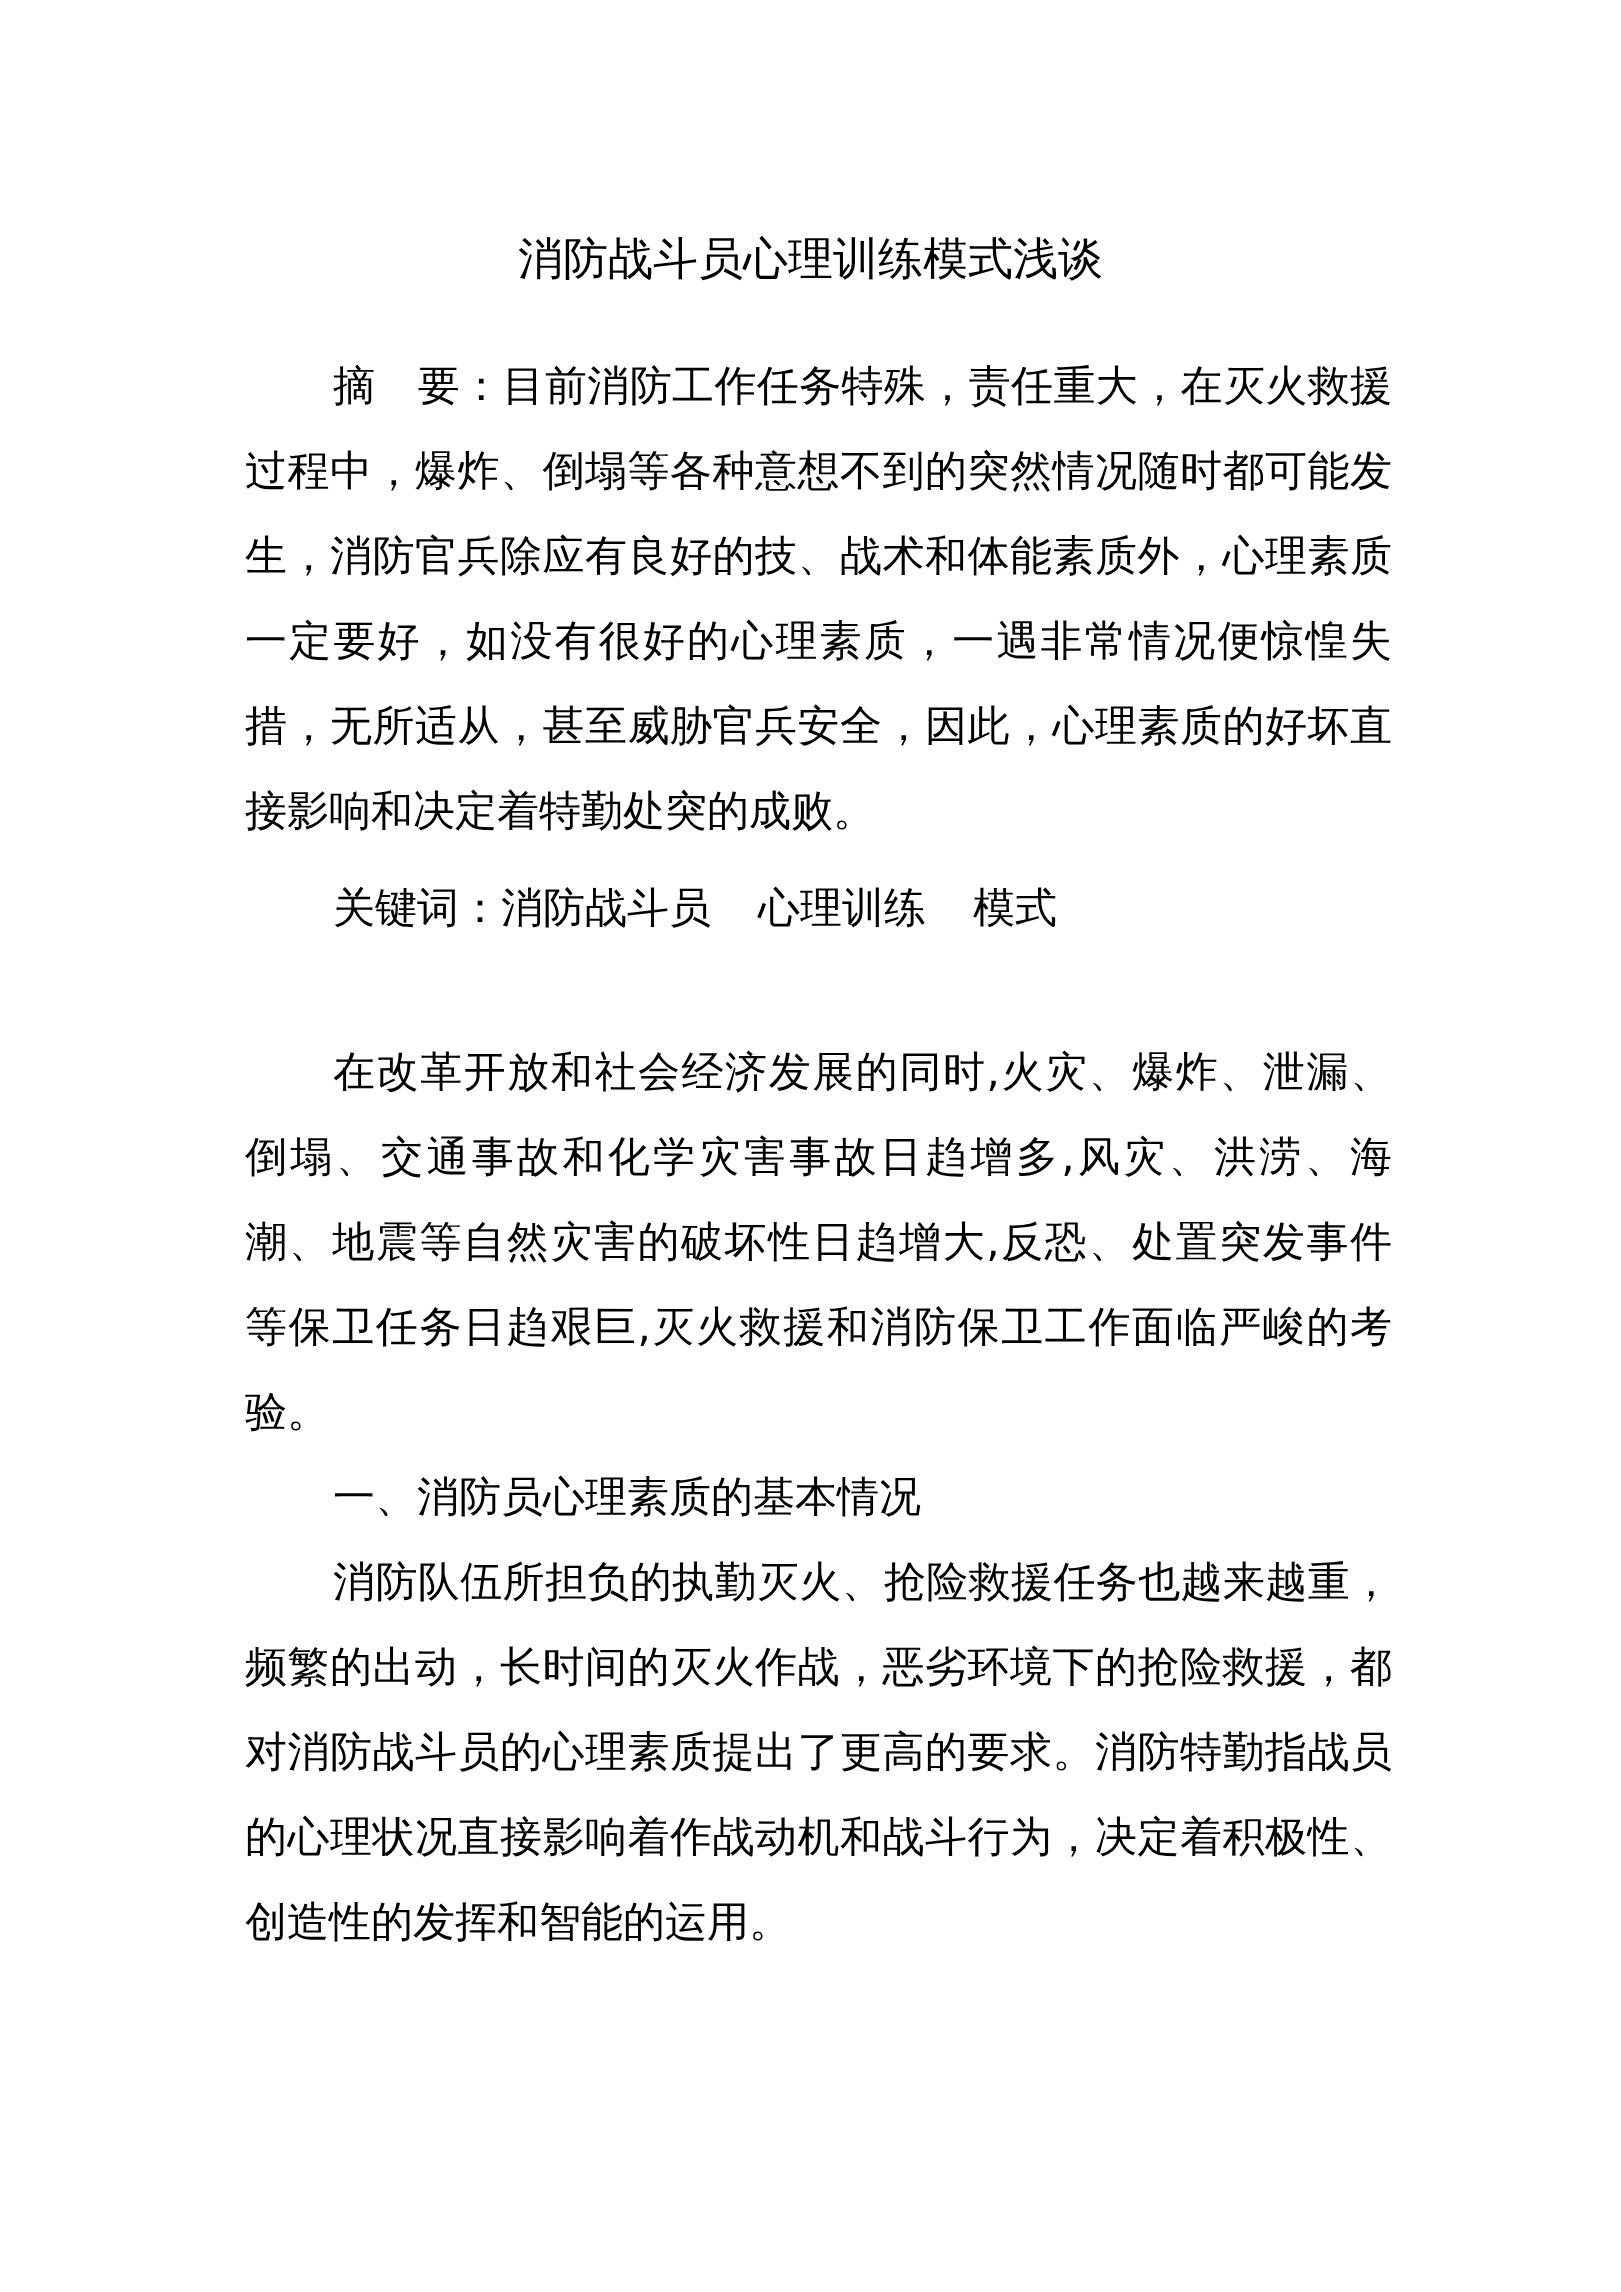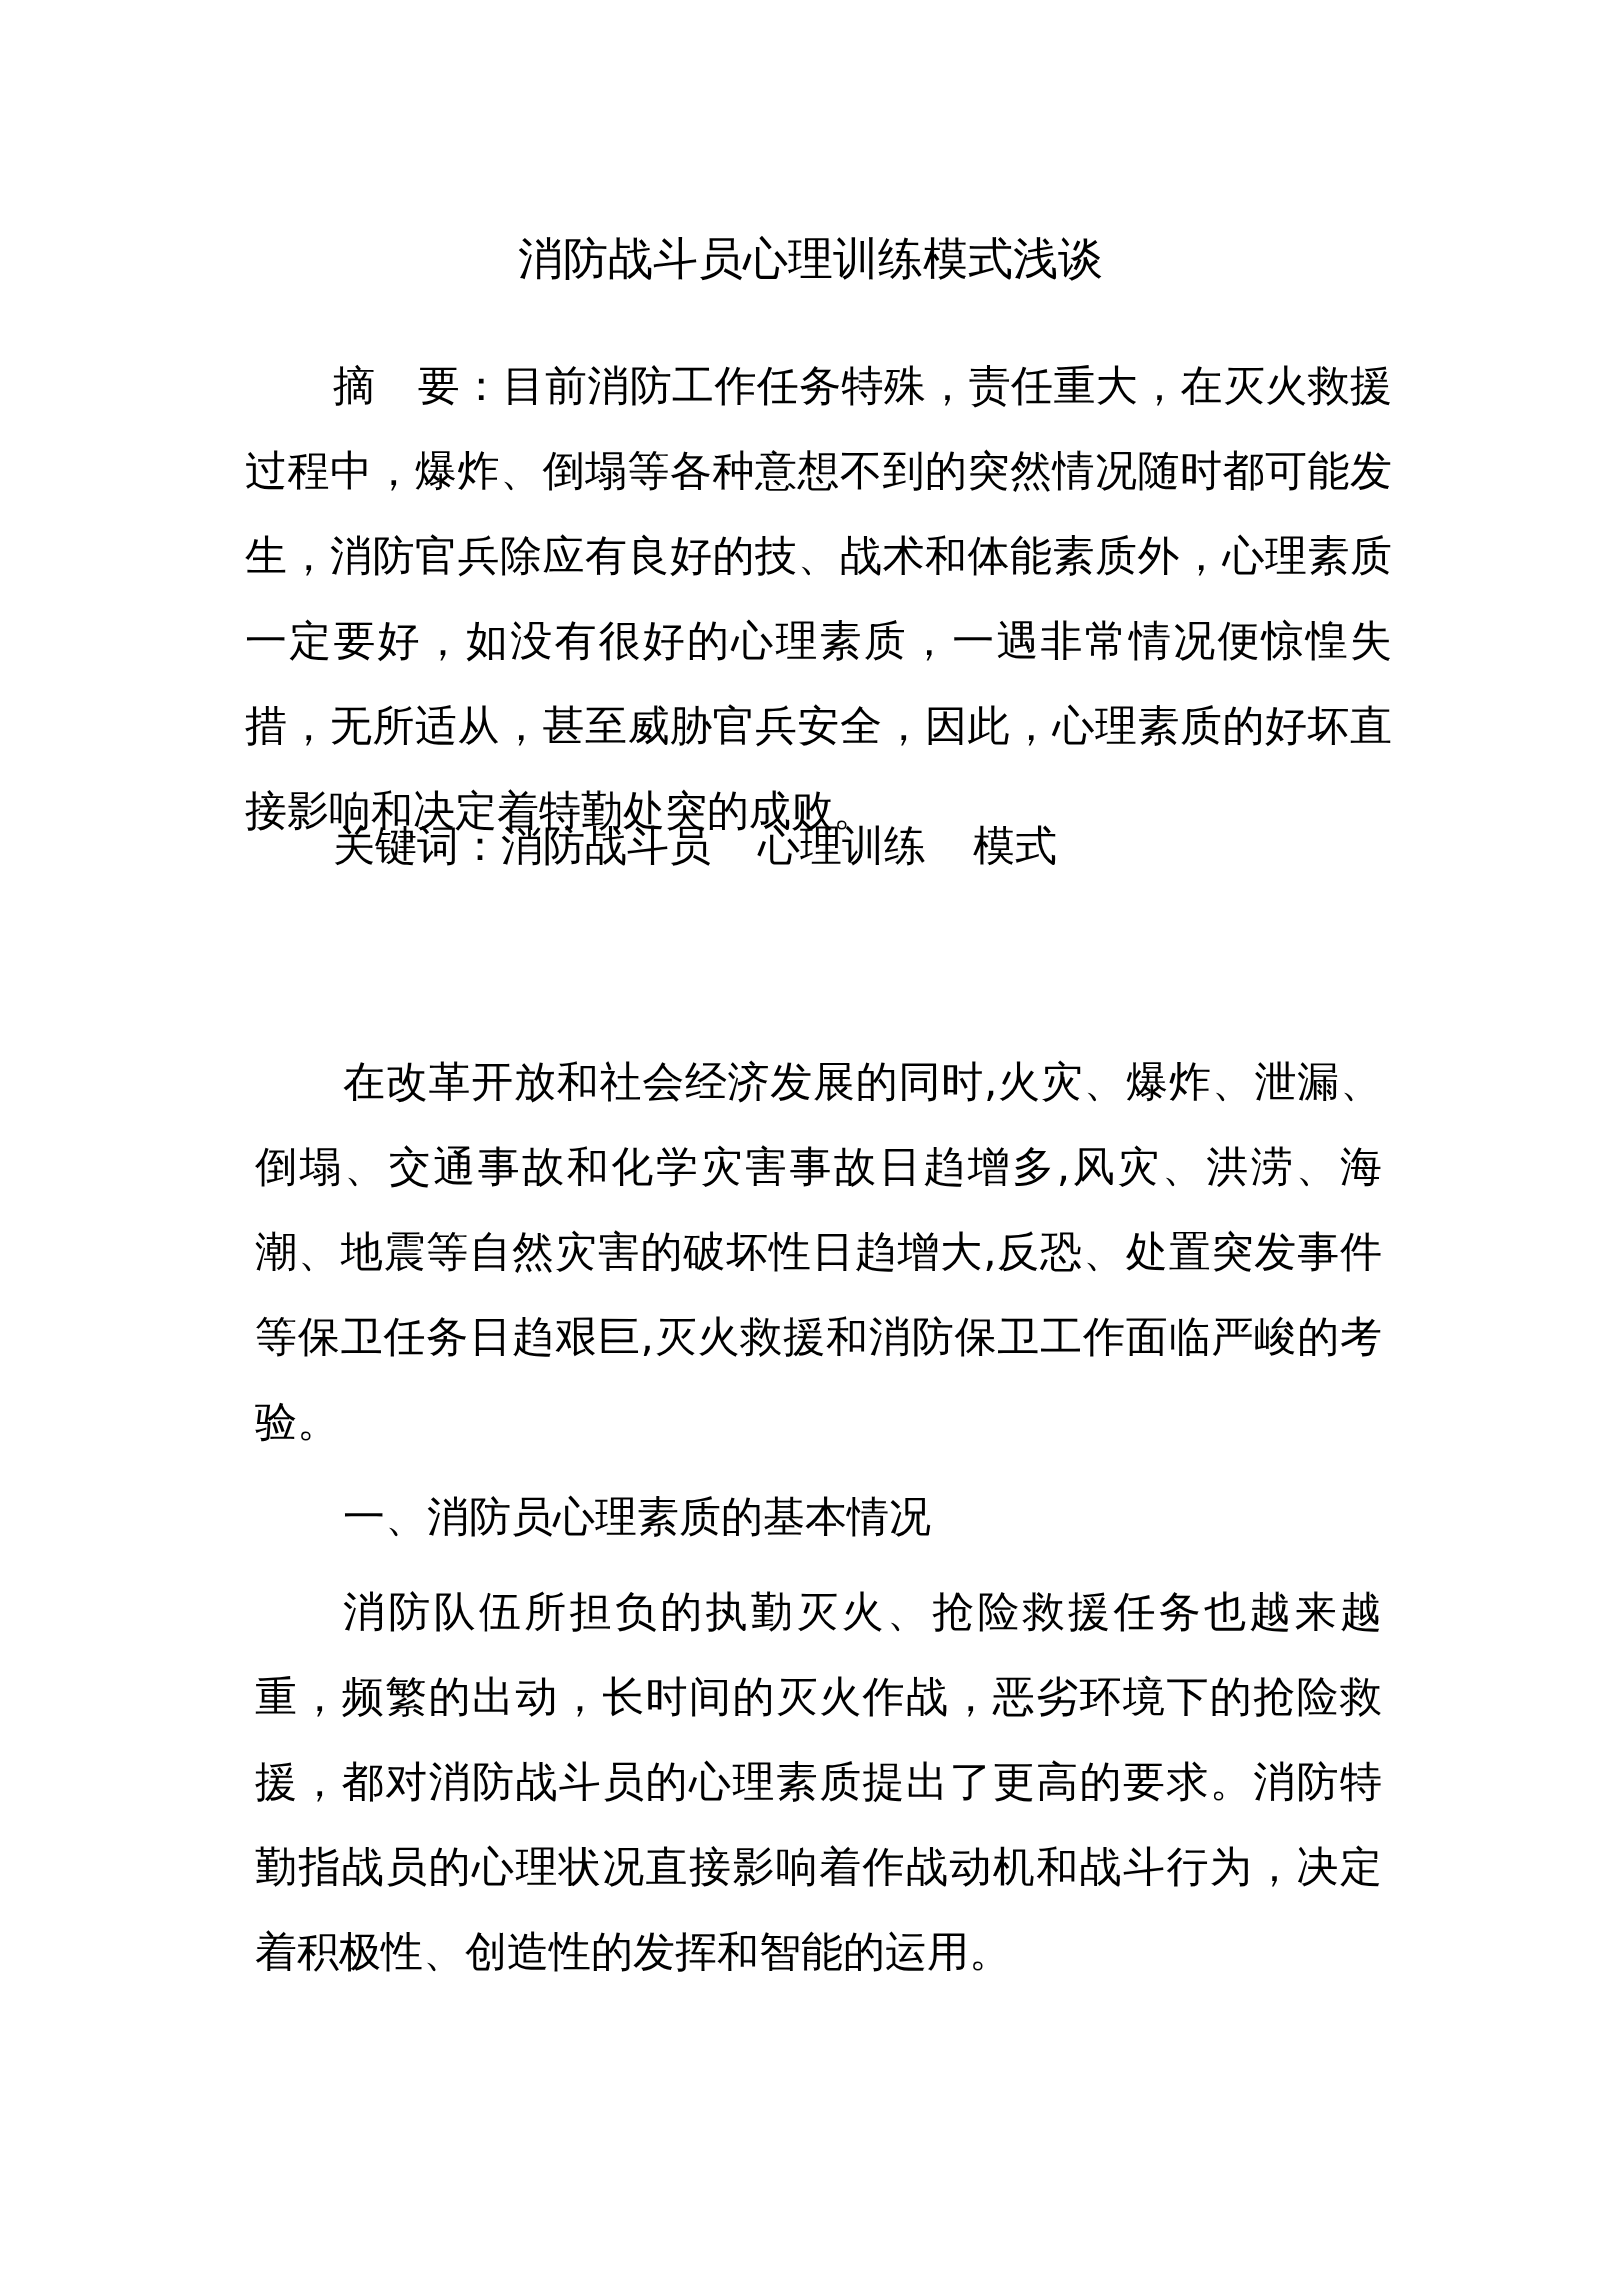--- a/index.html
+++ b/index.html
@@ -5,24 +5,24 @@
   html, body { margin: 0; padding: 0; background: #ffffff; }
   body { width: 1621px; height: 2293px; position: relative; overflow: hidden;
          font-family: "DejaVu Sans", "Liberation Sans", sans-serif; color: #000; }
   .page { position: absolute; left: 0; top: 0; width: 1621px; height: 2207px; background: #fff; }
   .title { position: absolute; top: 227px; left: 0; width: 1621px; text-align: center;
            font-size: 45px; line-height: 63px; letter-spacing: 0px; }
   .block { position: absolute; left: 245px; width: 1147px; font-size: 42px; line-height: 85px;
            text-align: justify; }
   .indent { text-indent: 88px; }
   .abstract { top: 343px; }
-  .keywords { top: 803px; }
+  .keywords { top: 865px; }
   .kw-gap { display: inline-block; width: 47px; }
   .body1 { top: 1029px; }
-  p { margin: 10px; }
+  p { margin: 0; }
 </style>
 </head>
 <body>
 
 <div class="page">
 
   <div class="title">消防战斗员心理训练模式浅谈</div>
 
   <div class="block abstract indent">
     <span>摘　要：</span><span>目前消防工作任务特殊，责任重大，在灭火救援过程中，爆炸、倒塌等各种意想不到的突然情况随时都可能发生，消防官兵除应有良好的技、战术和体能素质外，心理素质一定要好，如没有很好的心理素质，一遇非常情况便惊惶失措，无所适从，甚至威胁官兵安全，因此，心理素质的好坏直接影响和决定着特勤处突的成败。</span>

